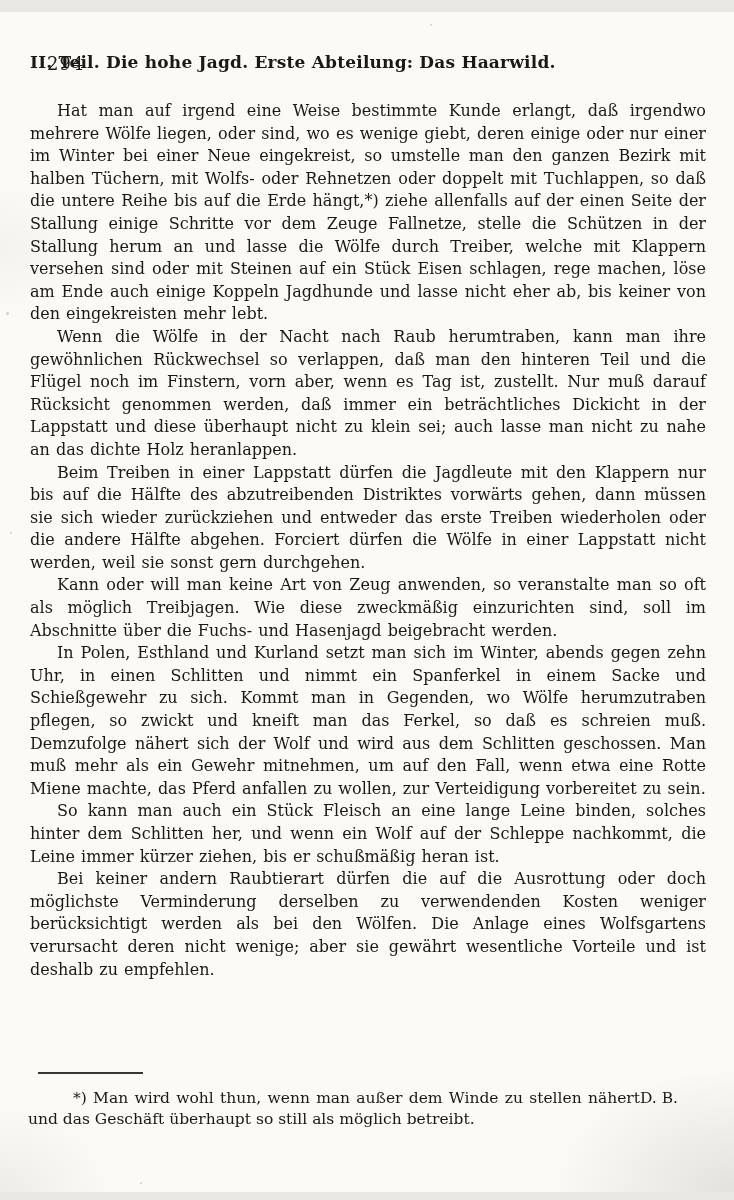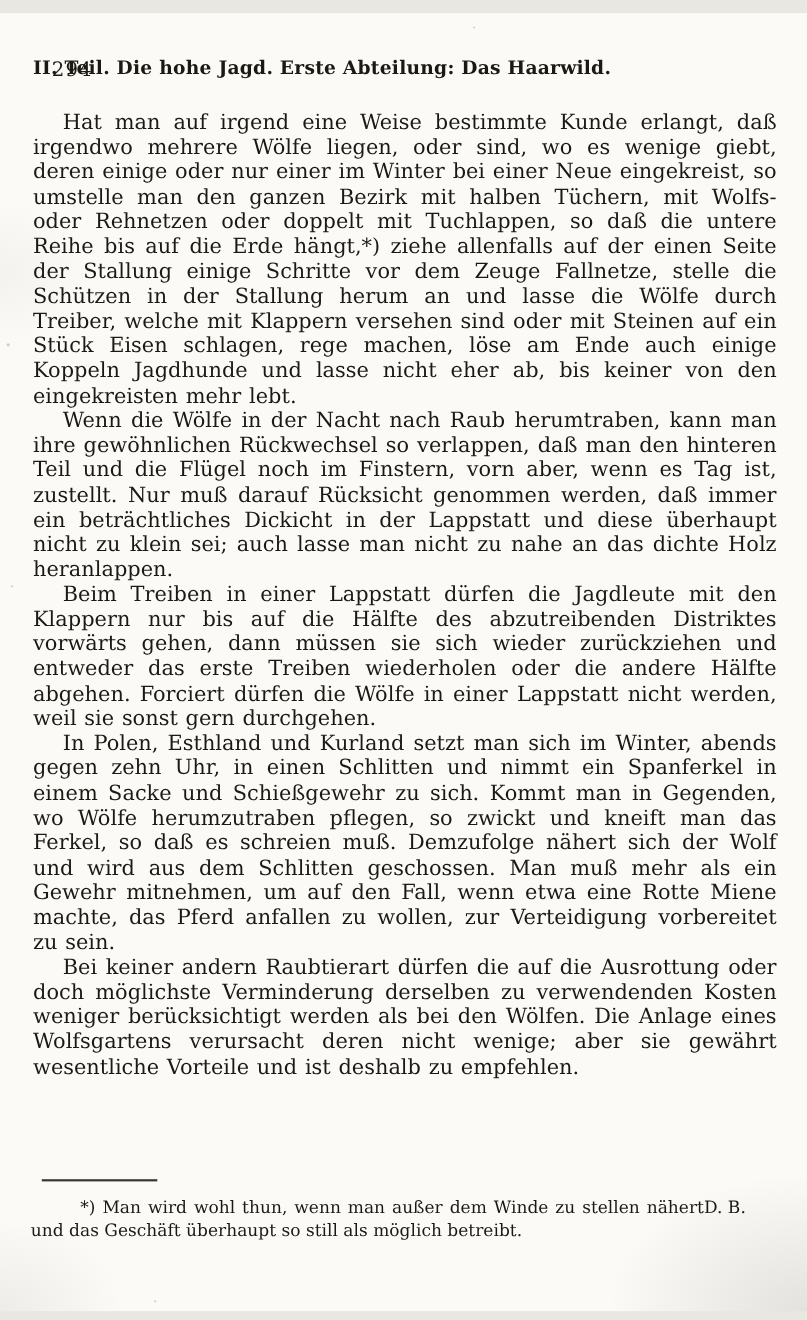--- a/index.html
+++ b/index.html
@@ -43,21 +43,21 @@
     white-space: nowrap;
     font-size: 17px;
     letter-spacing: 0.2px;
     font-weight: bold;
   }
   .text-block {
     position: absolute;
     top: 88px;
     left: 30px;
     width: 676px;
-    font-size: 19px;
+    font-size: 16px;
     line-height: 22.6px;
     text-align: justify;
     word-spacing: 1px;
   }
   .text-block p {
     margin: 0;
     text-indent: 27px;
   }
   .footnote-block {
     position: absolute;
@@ -93,21 +93,23 @@
 
   <div class="header-row">
     <span class="page-number">294</span>
     <span class="running-title">II. Teil.  Die hohe Jagd.  Erste Abteilung:  Das Haarwild.</span>
   </div>
 
   <div class="text-block">
     <p>Hat man auf irgend eine Weise bestimmte Kunde erlangt, daß irgendwo mehrere Wölfe liegen, oder sind, wo es wenige giebt, deren einige oder nur einer im Winter bei einer Neue eingekreist, so umstelle man den ganzen Bezirk mit halben Tüchern, mit Wolfs- oder Rehnetzen oder doppelt mit Tuchlappen, so daß die untere Reihe bis auf die Erde hängt,*) ziehe allenfalls auf der einen Seite der Stallung einige Schritte vor dem Zeuge Fallnetze, stelle die Schützen in der Stallung herum an und lasse die Wölfe durch Treiber, welche mit Klappern versehen sind oder mit Steinen auf ein Stück Eisen schlagen, rege machen, löse am Ende auch einige Koppeln Jagdhunde und lasse nicht eher ab, bis keiner von den eingekreisten mehr lebt.</p>
     <p>Wenn die Wölfe in der Nacht nach Raub herumtraben, kann man ihre gewöhnlichen Rückwechsel so verlappen, daß man den hinteren Teil und die Flügel noch im Finstern, vorn aber, wenn es Tag ist, zustellt.  Nur muß darauf Rücksicht genommen werden, daß immer ein beträchtliches Dickicht in der Lappstatt und diese überhaupt nicht zu klein sei; auch lasse man nicht zu nahe an das dichte Holz heranlappen.</p>
     <p>Beim Treiben in einer Lappstatt dürfen die Jagdleute mit den Klappern nur bis auf die Hälfte des abzutreibenden Distriktes vorwärts gehen, dann müssen sie sich wieder zurückziehen und entweder das erste Treiben wiederholen oder die andere Hälfte abgehen.  Forciert dürfen die Wölfe in einer Lappstatt nicht werden, weil sie sonst gern durchgehen.</p>
+    <p>Kann oder will man keine Art von Zeug anwenden, so veranstalte man so oft als möglich Treibjagen.  Wie diese zweckmäßig einzurichten sind, soll im Abschnitte über die Fuchs- und Hasenjagd beigebracht werden.</p>
     <p>In Polen, Esthland und Kurland setzt man sich im Winter, abends gegen zehn Uhr, in einen Schlitten und nimmt ein Spanferkel in einem Sacke und Schießgewehr zu sich.  Kommt man in Gegenden, wo Wölfe herumzutraben pflegen, so zwickt und kneift man das Ferkel, so daß es schreien muß.  Demzufolge nähert sich der Wolf und wird aus dem Schlitten geschossen.  Man muß mehr als ein Gewehr mitnehmen, um auf den Fall, wenn etwa eine Rotte Miene machte, das Pferd anfallen zu wollen, zur Verteidigung vorbereitet zu sein.</p>
+    <p>So kann man auch ein Stück Fleisch an eine lange Leine binden, solches hinter dem Schlitten her, und wenn ein Wolf auf der Schleppe nachkommt, die Leine immer kürzer ziehen, bis er schußmäßig heran ist.</p>
     <p>Bei keiner andern Raubtierart dürfen die auf die Ausrottung oder doch möglichste Verminderung derselben zu verwendenden Kosten weniger berücksichtigt werden als bei den Wölfen.  Die Anlage eines Wolfsgartens verursacht deren nicht wenige; aber sie gewährt wesentliche Vorteile und ist deshalb zu empfehlen.</p>
   </div>
 
   <div class="footnote-block">
     <div class="footnote-rule"></div>
     <p class="footnote-text">
       <span class="footnote-sig">D. B.</span>
       <span>*) Man wird wohl thun, wenn man außer dem Winde zu stellen nähert und das Geschäft überhaupt so still als möglich betreibt.</span>
     </p>
   </div>

